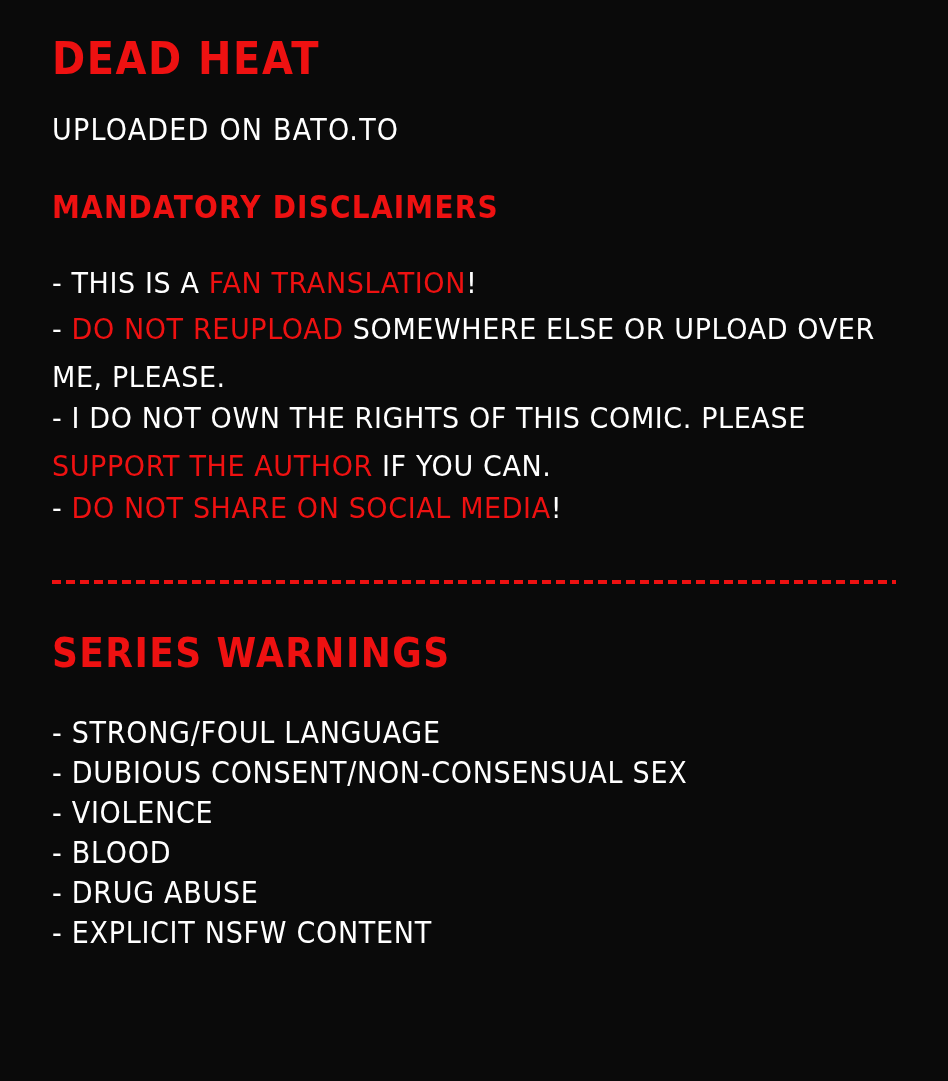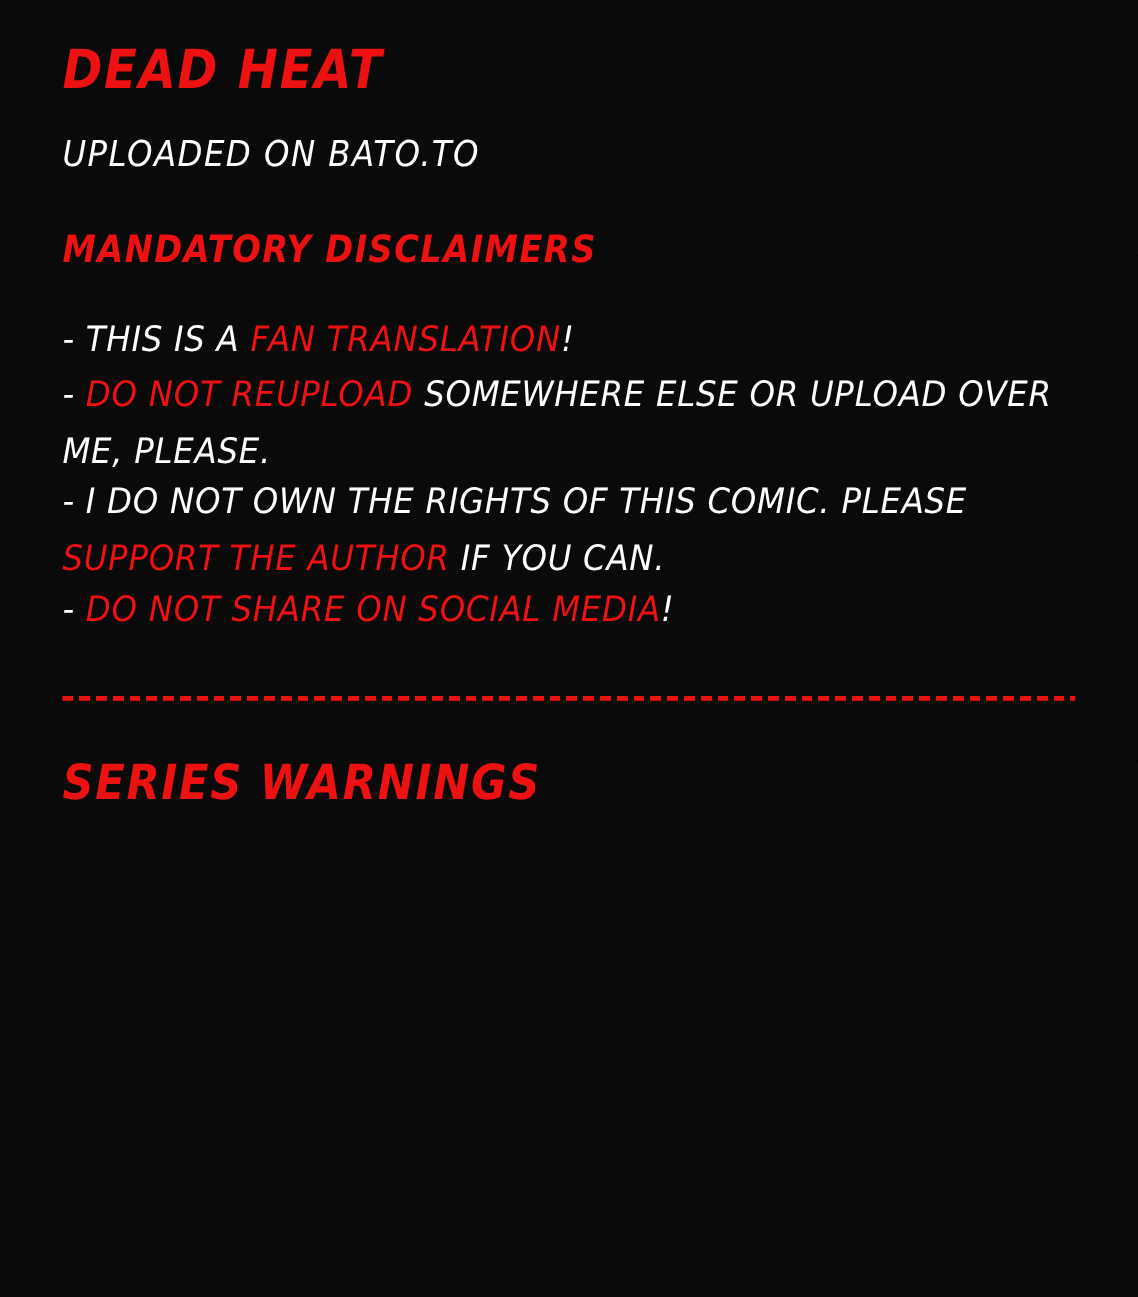--- a/index.html
+++ b/index.html
@@ -14,21 +14,20 @@
     font-family: "DejaVu Sans", sans-serif;
     color: #ffffff;
   }
   .page {
     position: relative;
     width: 948px;
     height: 1081px;
     background: #0a0a0a;
     padding: 0;
     box-sizing: border-box;
-    font-style: italic;
   }
   .inner {
     padding: 34px 52px 0 52px;
   }
   .title {
     color: #ee1111;
     font-size: 40px;
     font-weight: bold;
     letter-spacing: 1.5px;
     line-height: 1.1;
@@ -122,15 +121,23 @@
       <li><span>- THIS IS A </span><span class="red">FAN TRANSLATION</span><span>!</span></li>
       <li><span>- </span><span class="red">DO NOT REUPLOAD</span><span> SOMEWHERE ELSE OR UPLOAD OVER ME, PLEASE.</span></li>
       <li><span>- I DO NOT OWN THE RIGHTS OF THIS COMIC. PLEASE </span><span class="red">SUPPORT THE AUTHOR</span><span> IF YOU CAN.</span></li>
       <li><span>- </span><span class="red">DO NOT SHARE ON SOCIAL MEDIA</span><span>!</span></li>
     </ul>
 
     <div class="divider"></div>
 
     <h2 class="warnings-head">SERIES WARNINGS</h2>
 
+    <ul class="warnings-list">
+      <li>- STRONG/FOUL LANGUAGE</li>
+      <li>- DUBIOUS CONSENT/NON-CONSENSUAL SEX</li>
+      <li>- VIOLENCE</li>
+      <li>- BLOOD</li>
+      <li>- DRUG ABUSE</li>
+      <li>- EXPLICIT NSFW CONTENT</li>
+    </ul>
 
   </div>
 </div>
 
 </body></html>

